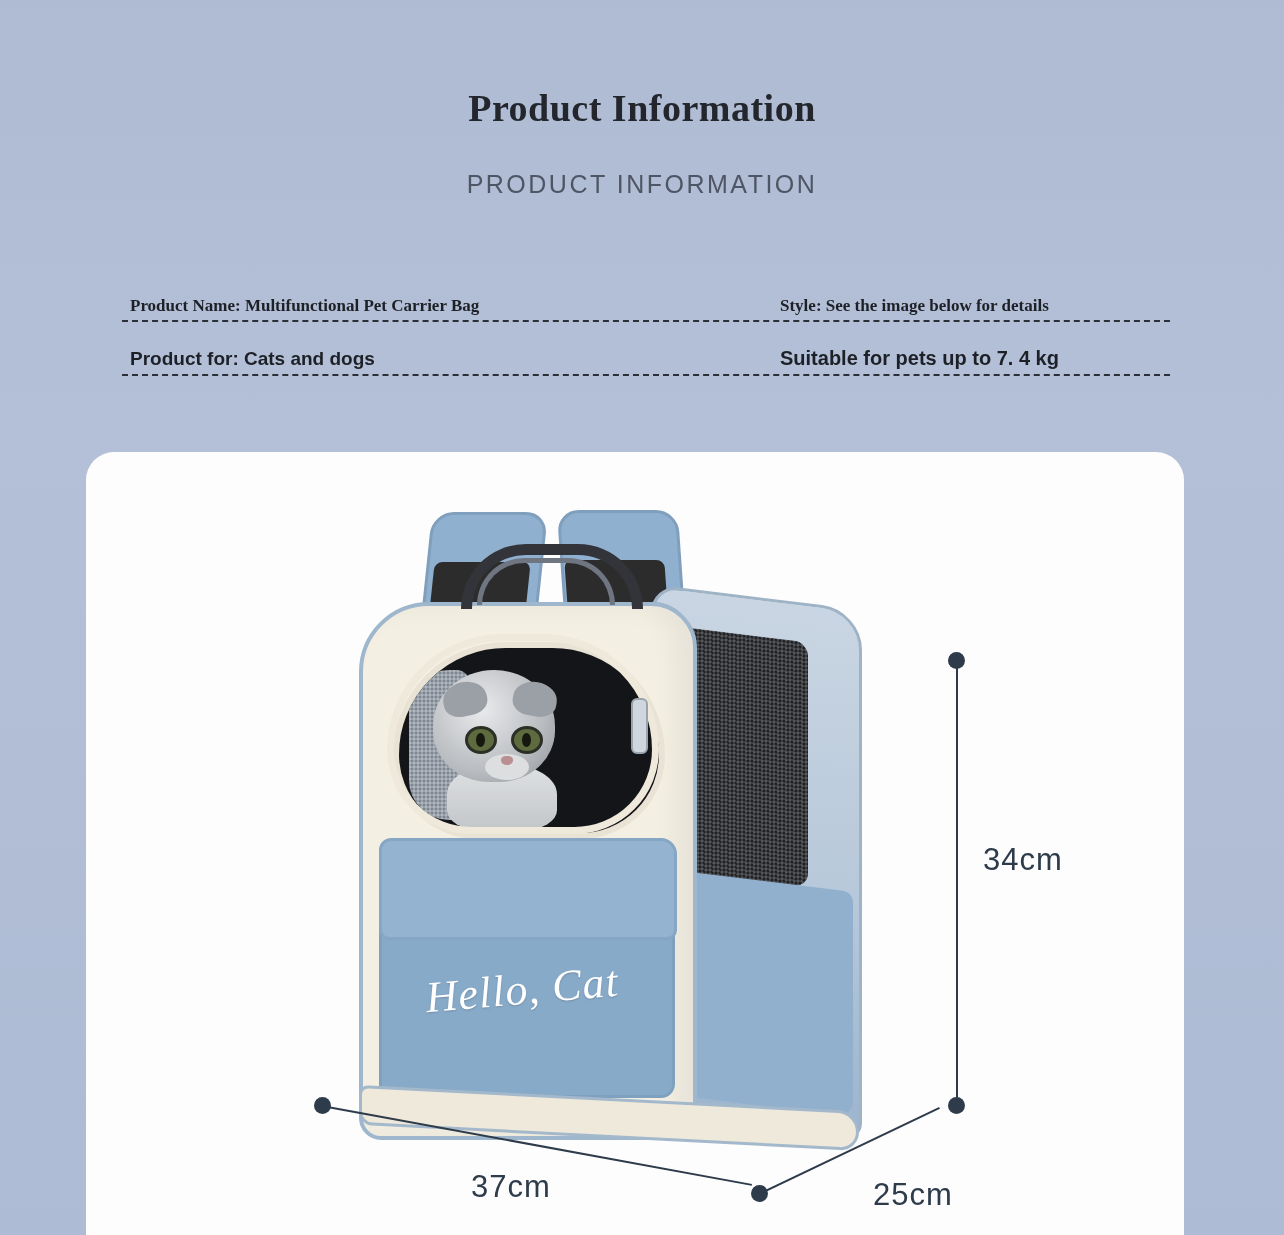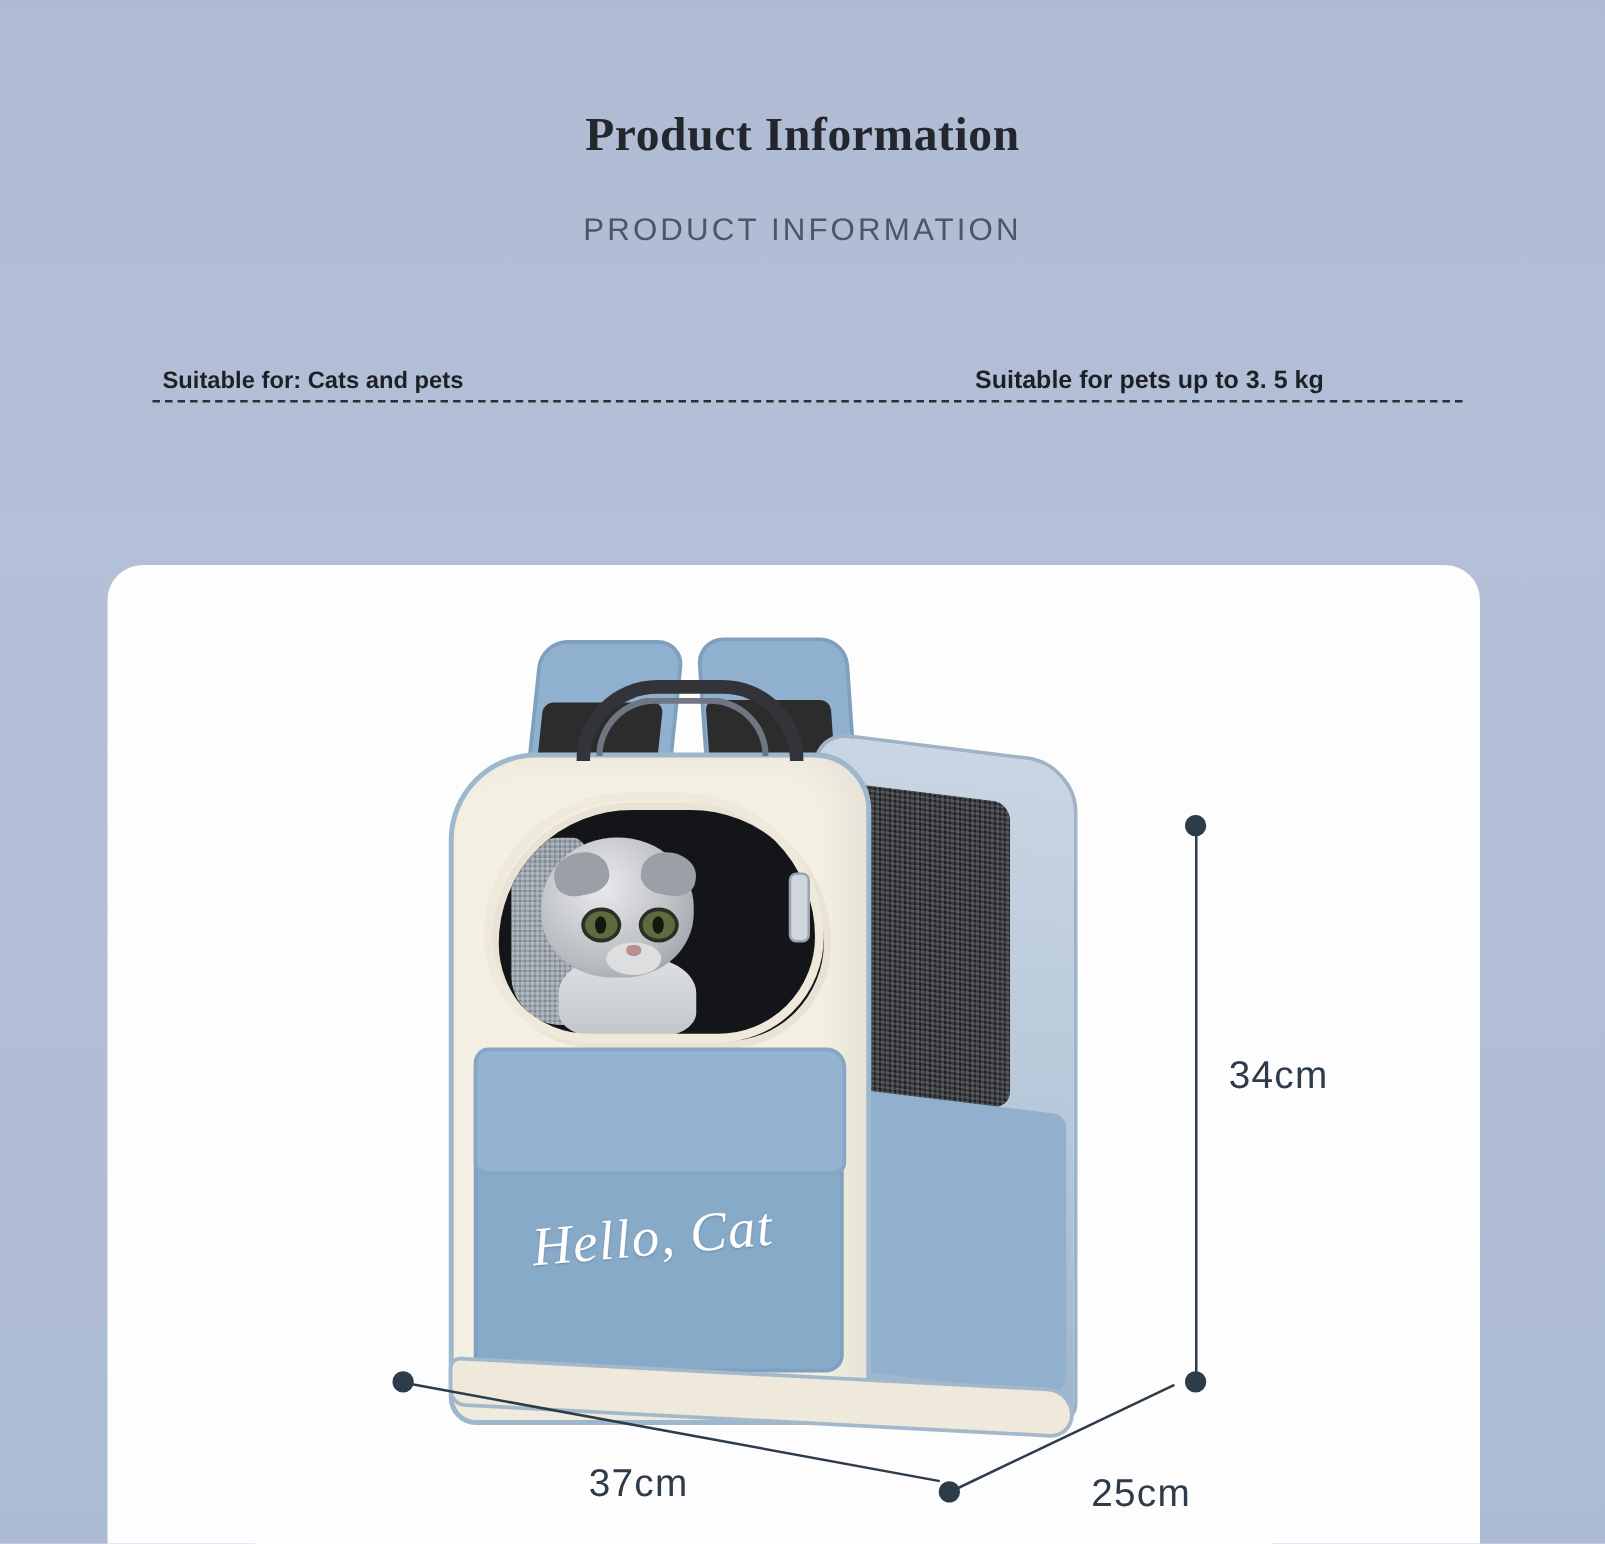--- a/index.html
+++ b/index.html
@@ -426,24 +426,29 @@
 </head>
 <body>
 
 <div class="page">
 
   <div class="title-main">Product Information</div>
   <div class="title-sub">PRODUCT INFORMATION</div>
 
   <div class="spec-table">
 
+    <div class="spec-row r1">
+      <div class="cell left">Product Name: Multifunctional Pet Carrier Bag</div>
+      <div class="cell right">Style: See the image below for details</div>
+      <div class="dash-line"></div>
+    </div>
 
     <div class="spec-row r2">
-      <div class="cell left">Suitable for: Cats and pets</div>
-      <div class="cell right">Suitable for pets up to 3. 5 kg</div>
+      <div class="cell left">Product for: Cats and dogs</div>
+      <div class="cell right">Suitable for pets up to 7. 4 kg</div>
       <div class="dash-line"></div>
     </div>
 
   </div>
 
   <div class="photo-card">
     <div class="stage">
 
       <div class="bag">
 

